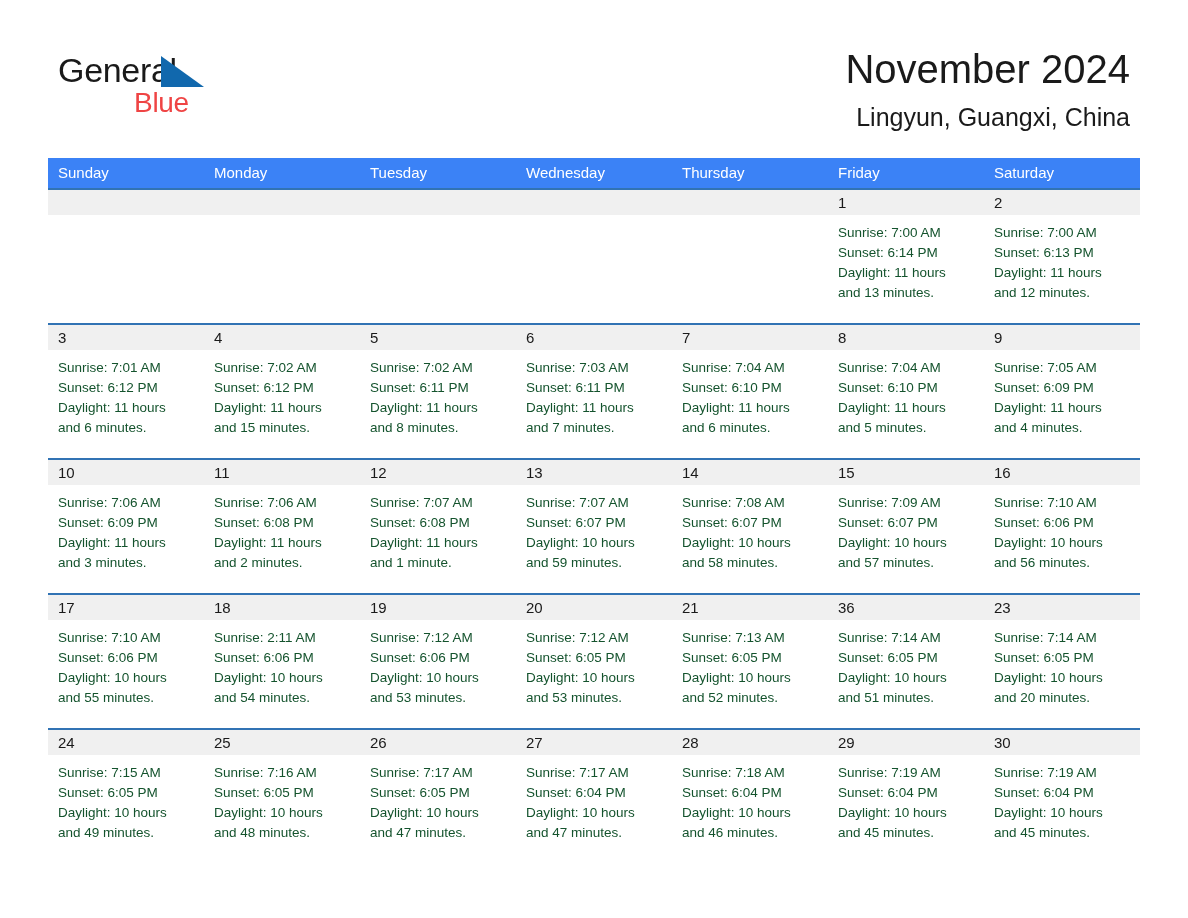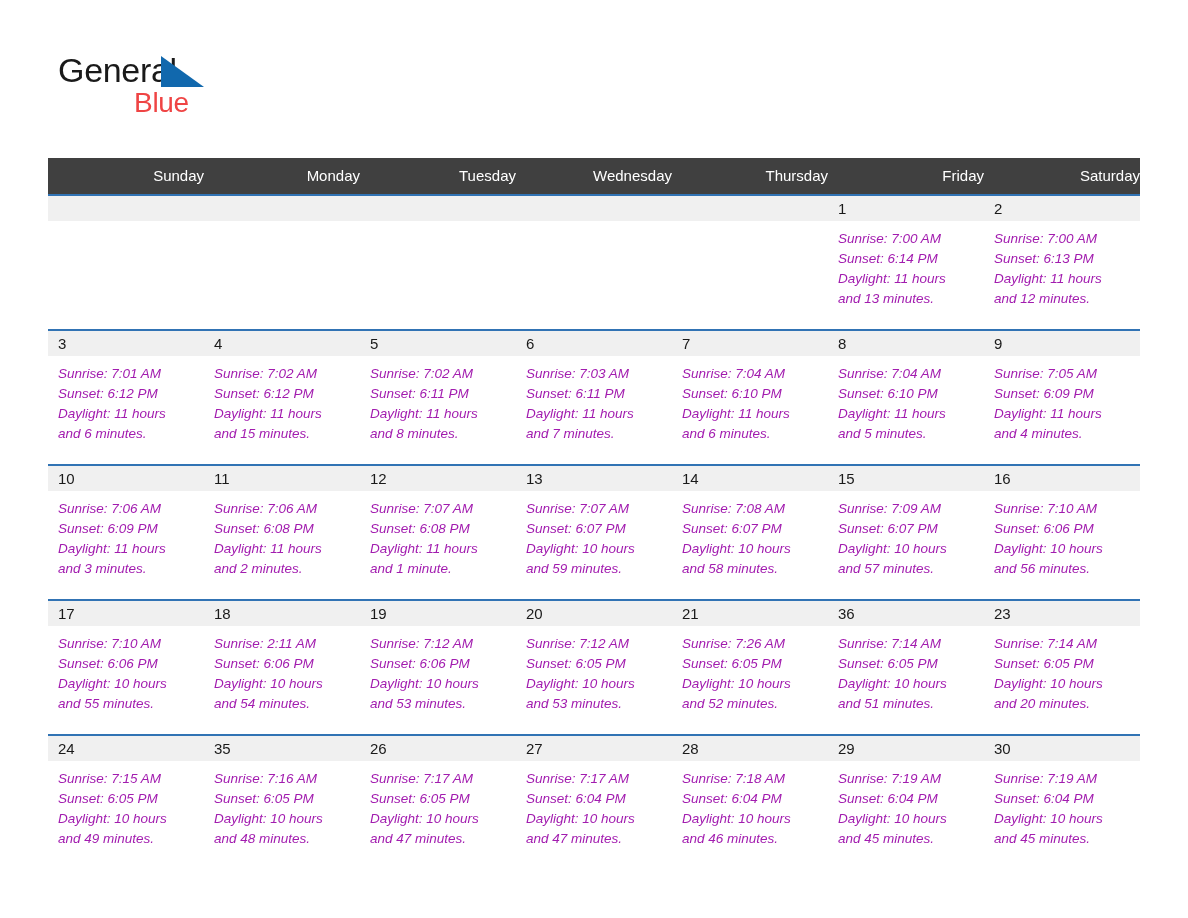--- a/index.html
+++ b/index.html
@@ -86,27 +86,27 @@
     left: 48px;
     top: 158px;
     width: 1092px;
   }
   table.cal {
     width: 1092px;
     border-collapse: collapse;
     table-layout: fixed;
   }
   table.cal th {
-    background: #404040;
+    background: #3b82f6;
     color: #ffffff;
     font-size: 15px;
     font-weight: 400;
-    text-align: right;
+    text-align: left;
     padding: 6px 0 7px 10px;
-    height: 37px;
+    height: 31px;
     vertical-align: middle;
   }
   td.daycell {
     width: 156px;
     vertical-align: top;
     border-top: 2px solid #3173b4;
     background: #ffffff;
     padding: 0;
     height: 135px;
   }
@@ -116,22 +116,21 @@
     height: 25px;
     padding: 2px 0 0 10px;
     font-size: 15px;
     line-height: 21px;
     color: #1a1a1a;
   }
   .details {
     padding: 8px 8px 0 10px;
     font-size: 13.5px;
     line-height: 20px;
-    color: #a21caf;
-    font-style: italic;
+    color: #14532d;
   }
   .details div { white-space: nowrap; }
   td.empty .datestrip { background: #f0f0f0; }
 </style>
 </head>
 <body>
 
 <div class="page">
 
   <div class="top">
@@ -140,20 +139,22 @@
       <span class="brand-line1">General</span>
       <span class="brand-tri">
         <svg width="43" height="31" viewBox="0 0 43 31" xmlns="http://www.w3.org/2000/svg">
           <polygon points="0,0 43,31 0,31" fill="#1168ad"></polygon>
         </svg>
       </span>
       <span class="brand-line2">Blue</span>
     </div>
 
     <div class="titles">
+      <div class="month-title">November 2024</div>
+      <div class="location-title">Lingyun, Guangxi, China</div>
     </div>
 
   </div>
 
   <div class="calendar">
     <table class="cal">
       <thead>
         <tr id="thead-row">
             <th>Sunday</th>
             <th>Monday</th>
@@ -363,21 +364,21 @@
               <div class="details">
                 <div>Sunrise: 7:12 AM</div>
                 <div>Sunset: 6:05 PM</div>
                 <div>Daylight: 10 hours</div>
                 <div>and 53 minutes.</div>
               </div>
             </td>
             <td class="daycell">
               <div class="datestrip">21</div>
               <div class="details">
-                <div>Sunrise: 7:26 AM</div>
+                <div>Sunrise: 7:13 AM</div>
                 <div>Sunset: 6:05 PM</div>
                 <div>Daylight: 10 hours</div>
                 <div>and 52 minutes.</div>
               </div>
             </td>
             <td class="daycell">
               <div class="datestrip">36</div>
               <div class="details">
                 <div>Sunrise: 7:14 AM</div>
                 <div>Sunset: 6:05 PM</div>
@@ -399,21 +400,21 @@
             <td class="daycell">
               <div class="datestrip">24</div>
               <div class="details">
                 <div>Sunrise: 7:15 AM</div>
                 <div>Sunset: 6:05 PM</div>
                 <div>Daylight: 10 hours</div>
                 <div>and 49 minutes.</div>
               </div>
             </td>
             <td class="daycell">
-              <div class="datestrip">35</div>
+              <div class="datestrip">25</div>
               <div class="details">
                 <div>Sunrise: 7:16 AM</div>
                 <div>Sunset: 6:05 PM</div>
                 <div>Daylight: 10 hours</div>
                 <div>and 48 minutes.</div>
               </div>
             </td>
             <td class="daycell">
               <div class="datestrip">26</div>
               <div class="details">

